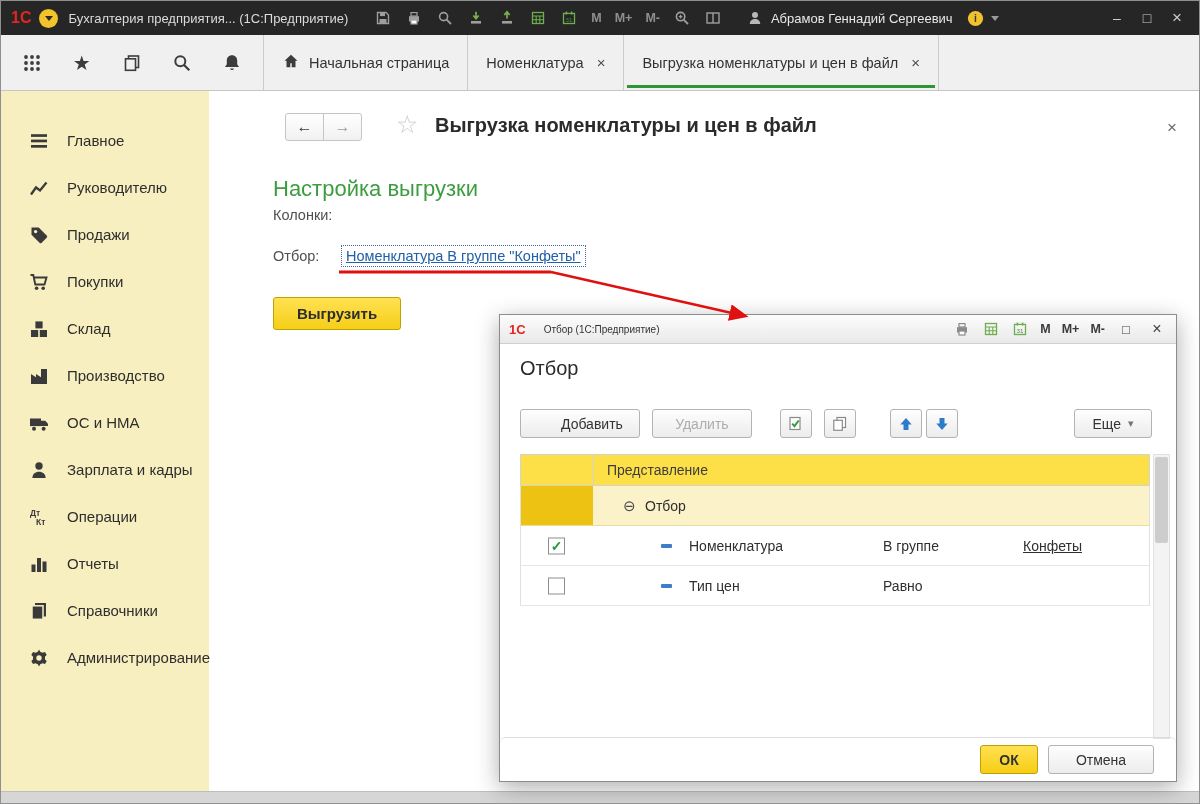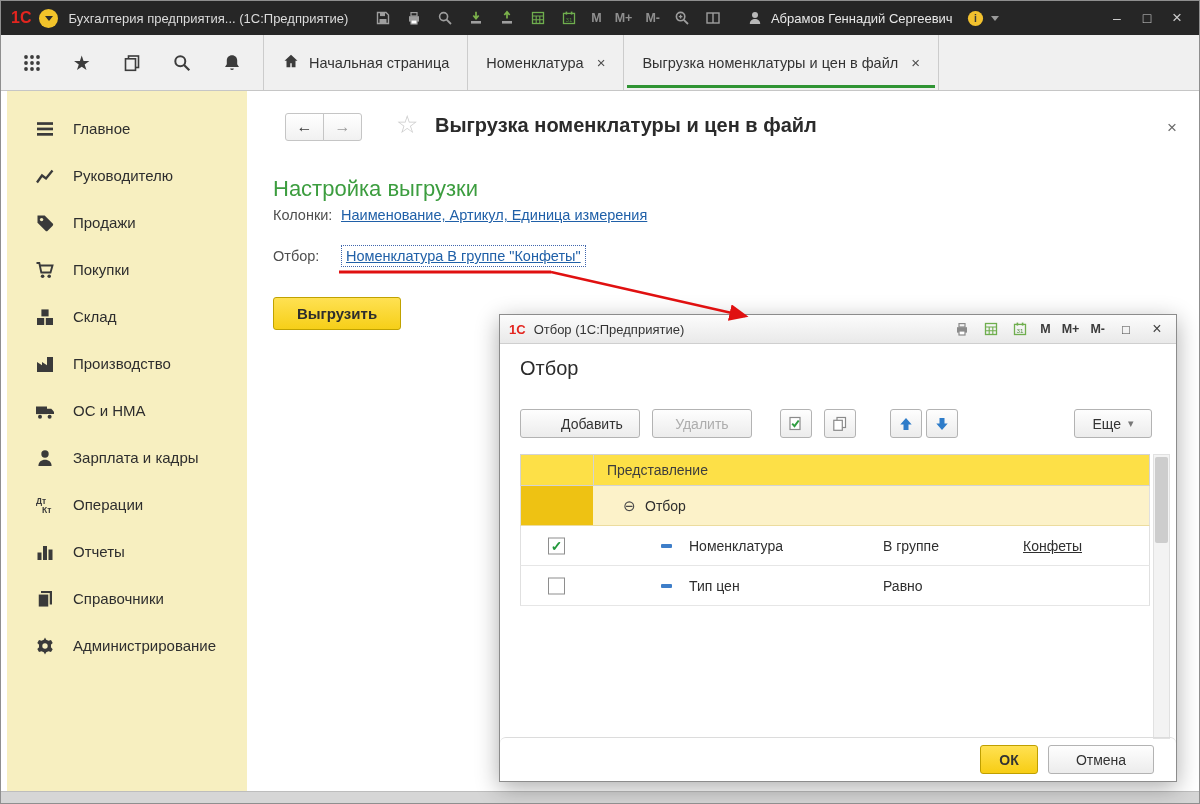--- a/index.html
+++ b/index.html
@@ -26,21 +26,21 @@
   
   .tabbar { position:absolute; left:0; top:34px; width:1200px; height:56px; background:#f0f0f0; border-bottom:1px solid #c6c6c6; display:flex; align-items:stretch; }
   .panel-icons { display:flex; align-items:center; gap:29px; padding:0 20px; width:262px; flex:0 0 262px; }
   .p-icon { width:22px; height:22px; display:flex; align-items:center; justify-content:center; color:#3c3c3c; font-size:20px; }
   .tabs { display:flex; align-items:stretch; border-left:1px solid #cccccc; }
   .tab { position:relative; display:flex; align-items:center; gap:9px; padding:0 18px; font-size:14.5px; color:#333; border-right:1px solid #cccccc; white-space:nowrap; }
   .tab.active::after { content:""; position:absolute; left:3px; right:3px; bottom:2px; height:3px; background:#2f9433; }
   .tab-close { color:#4d4d4d; font-size:15px; margin-left:4px; }
 
   
-  .sidebar { position:absolute; left:6px; top:90px; width:240px; height:700px; background:#f7efc0; padding-top:14px; }
+  .sidebar { position:absolute; left:0; top:90px; width:208px; height:700px; background:#f7efc0; padding-top:26px; }
   .side-item { display:flex; align-items:center; gap:17px; height:47px; padding-left:27px; font-size:15px; color:#2e2e2e; }
   .side-icon { width:22px; height:22px; flex:0 0 22px; display:flex; align-items:center; justify-content:center; }
 
   
   .main { position:absolute; left:262px; top:90px; width:938px; height:700px; background:#ffffff; }
   .nav-group { position:absolute; left:22px; top:22px; display:flex; }
   .nav-btn { width:39px; height:28px; border:1px solid #c5c5c5; background:linear-gradient(#ffffff,#f1f1f1); display:flex; align-items:center; justify-content:center; font-size:16px; }
   .nav-btn.back { border-radius:3px 0 0 3px; color:#3a3a3a; font-weight:bold; }
   .nav-btn.fwd { border-radius:0 3px 3px 0; color:#9c9c9c; margin-left:-1px; }
   .fav-star { position:absolute; left:133px; top:19px; font-size:25px; color:#cccccc; }
@@ -52,21 +52,21 @@
   .field-row.filter { top:154px; }
   .field-label { min-width:68px; }
   .page-link { color:#2060a8; text-decoration:underline; }
   .filter-link { border:1px dotted #4066ad; padding:2px 4px; }
   .export-btn { position:absolute; left:10px; top:206px; width:128px; height:33px; background:linear-gradient(#ffe152,#f6cf18); border:1px solid #c0a200; border-radius:3px; font-size:15px; font-weight:600; color:#2d2d2d; display:flex; align-items:center; justify-content:center; }
 
   
   .dialog { position:absolute; left:498px; top:313px; width:678px; height:468px; background:#ffffff; border:1px solid #8c8c8c; box-shadow:0 6px 22px rgba(0,0,0,.32); z-index:40; }
   .dlg-titlebar { height:29px; background:linear-gradient(#fcfcfc,#e9e9e9); border-bottom:1px solid #cfcfcf; display:flex; align-items:center; padding:0 9px; }
   .dlg-logo { color:#e3251f; font-weight:bold; font-size:13px; margin-right:8px; }
-  .dlg-title { font-size:13px; color:#333; white-space:nowrap; }
+  .dlg-title { font-size:10px; color:#333; white-space:nowrap;margin-left:10px; }
   .dlg-tb-icons { margin-left:auto; display:flex; align-items:center; gap:11px; }
   .dlg-mem { color:#3b3b3b; font-size:12.5px; font-weight:bold; }
   .dlg-ctl { color:#444; font-size:13px; width:20px; text-align:center; }
   .dlg-ctl.close { font-size:16px; }
   .dlg-heading { position:absolute; left:20px; top:42px; font-size:20px; color:#2b2b2b; }
   .dlg-toolbar { position:absolute; left:20px; top:94px; right:24px; display:flex; align-items:center; gap:12px; }
   .btn { height:29px; padding:0 16px; background:linear-gradient(#fefefe,#ececec); border:1px solid #b3b3b3; border-radius:3px; font-size:14px; color:#333; display:inline-flex; align-items:center; justify-content:center; white-space:nowrap; }
   .btn.add { min-width:112px;padding-left:40px; }
   .btn.disabled { color:#adadad; min-width:100px; }
   .icon-btn { width:32px; height:29px; padding:0; }
@@ -386,21 +386,20 @@
       <span class="nav-btn fwd">→</span>
     </div>
     <span class="fav-star">☆</span>
     <div class="page-title">Выгрузка номенклатуры и цен в файл</div>
     <span class="page-close">×</span>
 
     <div class="section-heading">Настройка выгрузки</div>
 
     <div class="field-row columns">
       <span class="field-label">Колонки:</span>
-      <a class="page-link">Наименование, Артикул, Единица измерения</a>
     </div>
     <div class="field-row filter">
       <span class="field-label">Отбор:</span>
       <a class="page-link filter-link">Номенклатура В группе "Конфеты"</a>
     </div>
 
     <div class="export-btn">Выгрузить</div>
   </div>
 
   <div class="dialog">

